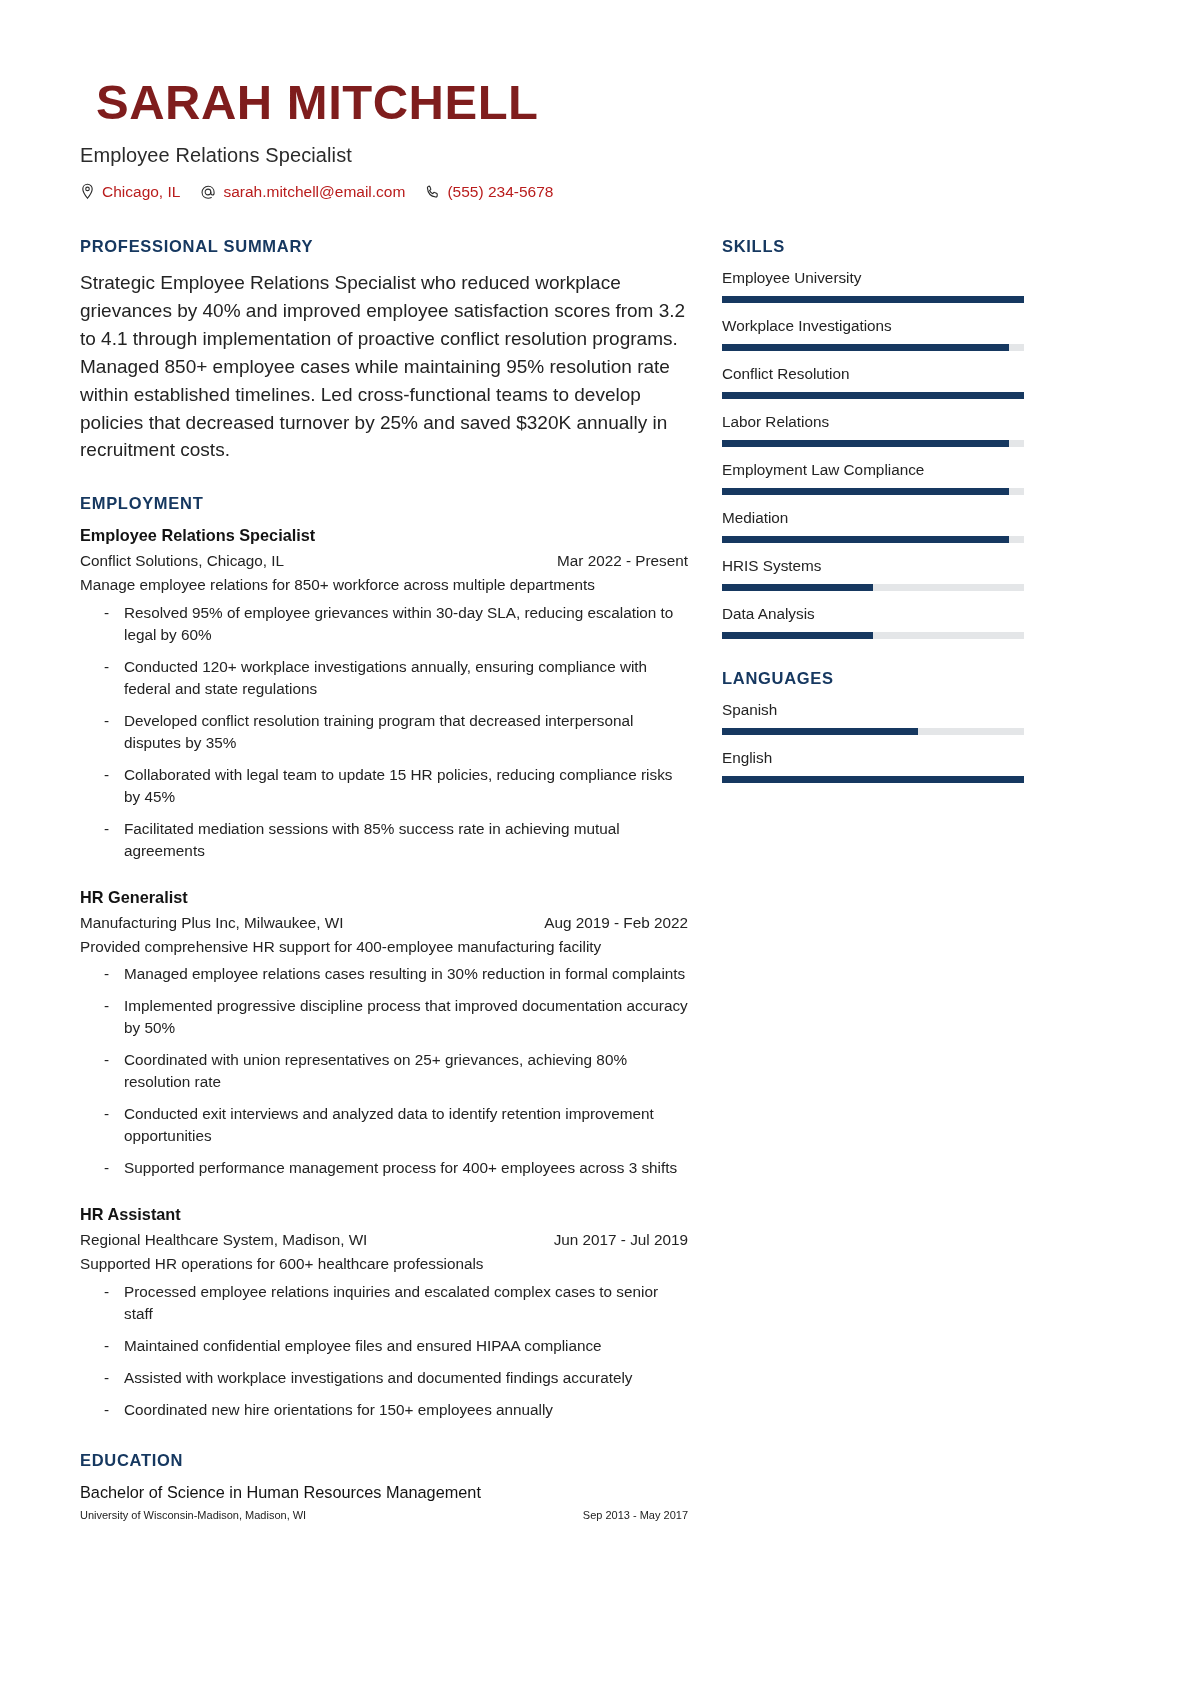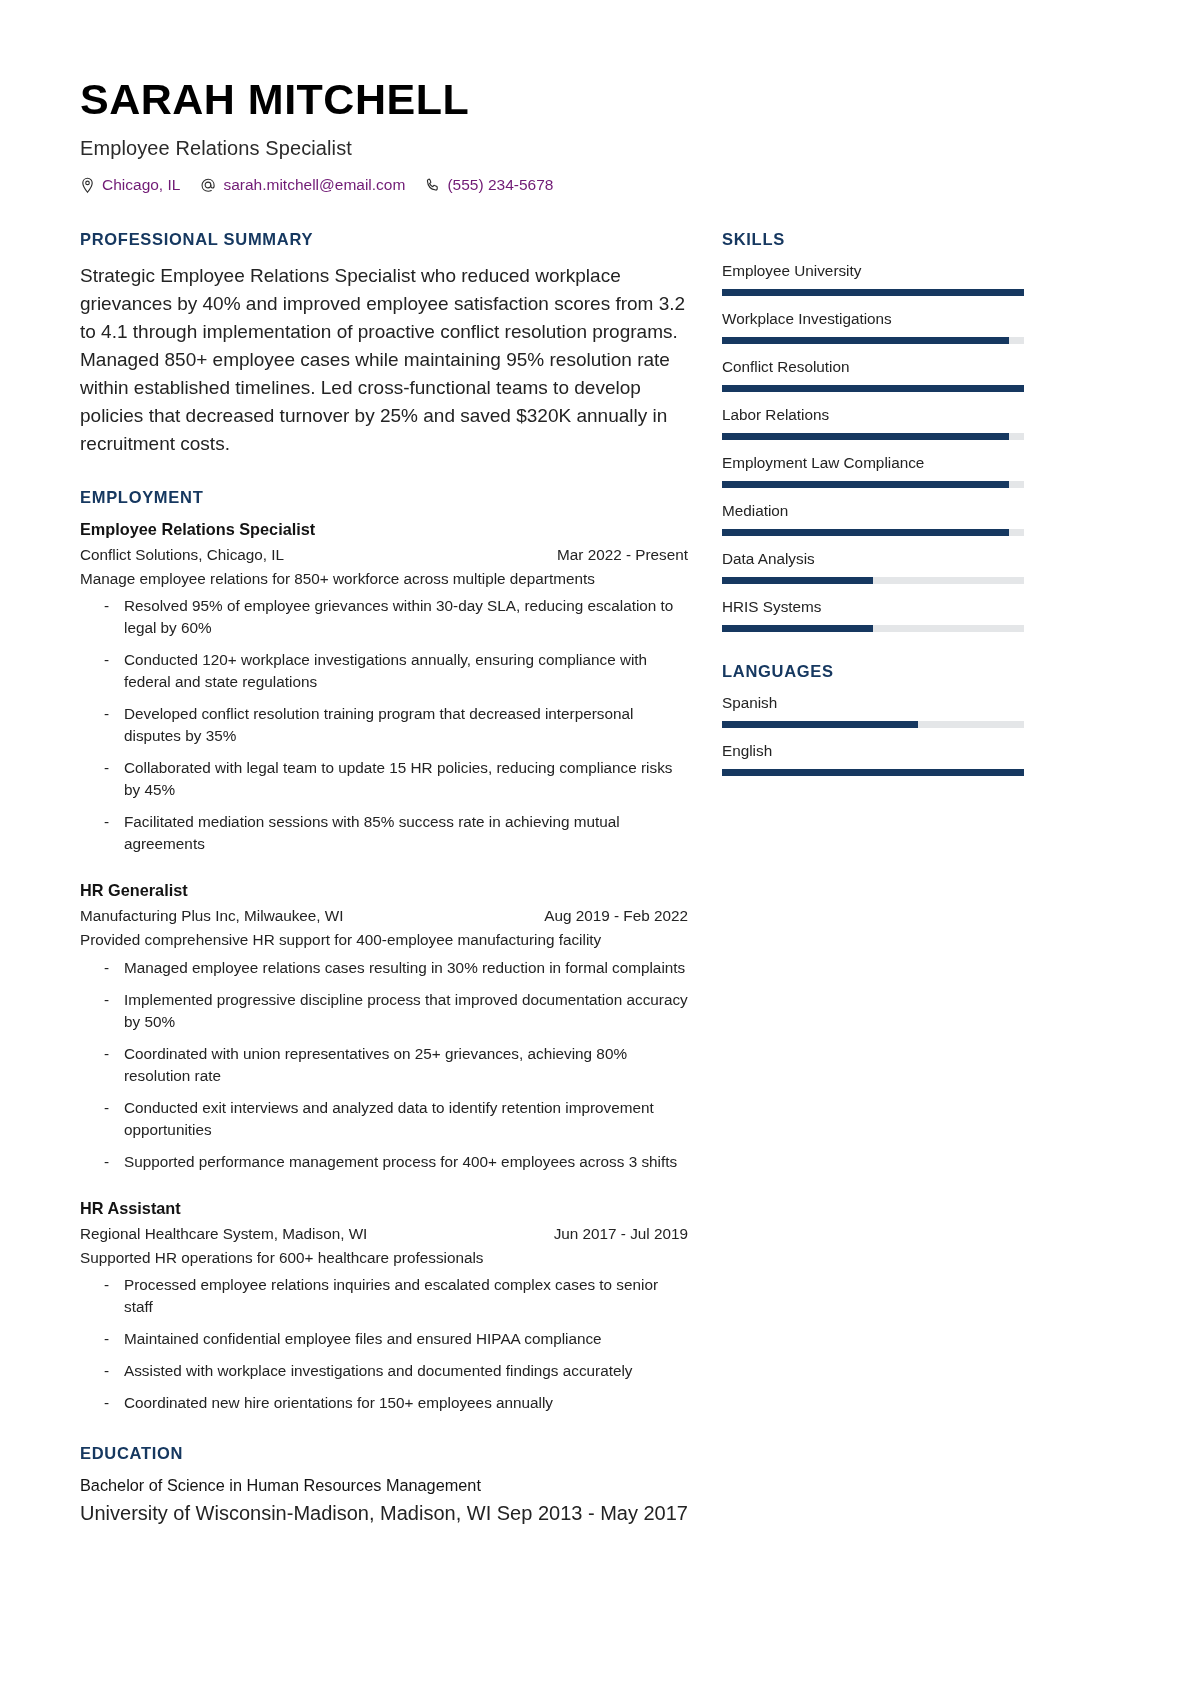--- a/index.html
+++ b/index.html
@@ -18,40 +18,40 @@
     height: 1697px;
     position: relative;
     background: #ffffff;
     box-sizing: border-box;
     padding: 76px 78px 0 80px;
     overflow: hidden;
   }
 
   
   .name {
-    font-size: 43px;
+    font-size: 49px;
     font-weight: bold;
     letter-spacing: 0.5px;
-    color: #000000;
+    color: #7f1d1d;
     line-height: 1.1;
-    margin: 0 0 14px 0;
+    margin: 0 0 14px 16px;
   }
   .job-title {
     font-size: 20px;
     color: #2b2b2b;
     font-weight: normal;
     margin: 0 0 16px 0;
     letter-spacing: 0.1px;
   }
   .contact-row {
     display: flex;
     align-items: center;
     gap: 20px;
     font-size: 15.5px;
-    color: #701a75;
+    color: #b91c1c;
     margin-bottom: 4px;
   }
   .contact-item {
     display: flex;
     align-items: center;
     gap: 7px;
     white-space: nowrap;
   }
   .contact-item svg { display:block; }
 
@@ -140,21 +140,21 @@
   .edu-degree {
     font-size: 16.3px;
     font-weight: normal;
     color: #131313;
     margin: 0 0 7px 0;
   }
   .edu-meta {
     display: flex;
     justify-content: space-between;
     align-items: baseline;
-    font-size: 20px;
+    font-size: 11px;
     color: #232323;
   }
 
   
   .skill { margin-bottom: 14px; }
   .skill-label {
     font-size: 15.3px;
     color: #232323;
     margin-bottom: 9px;
   }
@@ -327,27 +327,27 @@
                 <div class="bar-fill" style="width: 95%;"></div>
               </div>
             </div>
             <div class="skill">
               <div class="skill-label">Mediation</div>
               <div class="bar-track">
                 <div class="bar-fill" style="width: 95%;"></div>
               </div>
             </div>
             <div class="skill">
+              <div class="skill-label">HRIS Systems</div>
+              <div class="bar-track">
+                <div class="bar-fill" style="width: 50%;"></div>
+              </div>
+            </div>
+            <div class="skill">
               <div class="skill-label">Data Analysis</div>
-              <div class="bar-track">
-                <div class="bar-fill" style="width: 50%;"></div>
-              </div>
-            </div>
-            <div class="skill">
-              <div class="skill-label">HRIS Systems</div>
               <div class="bar-track">
                 <div class="bar-fill" style="width: 50%;"></div>
               </div>
             </div>
           </div>
       </div>
 
       <div class="side-section" style="margin-bottom:0;">
         <div class="section-title">LANGUAGES</div>
         <div id="languages-container">

